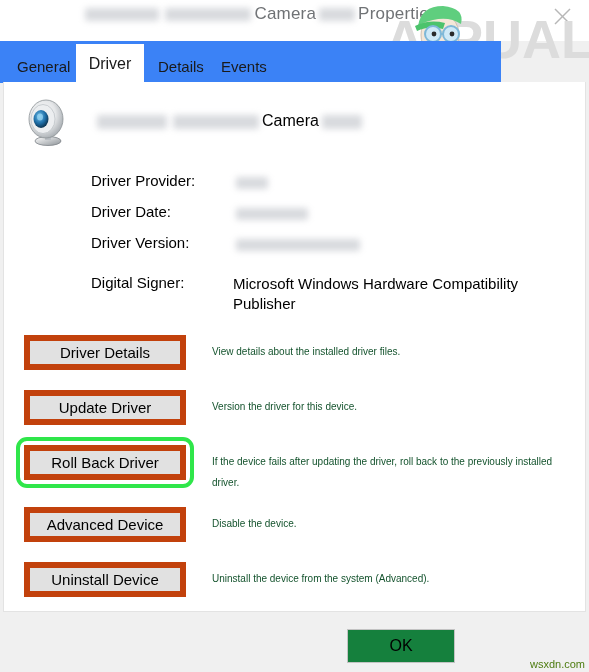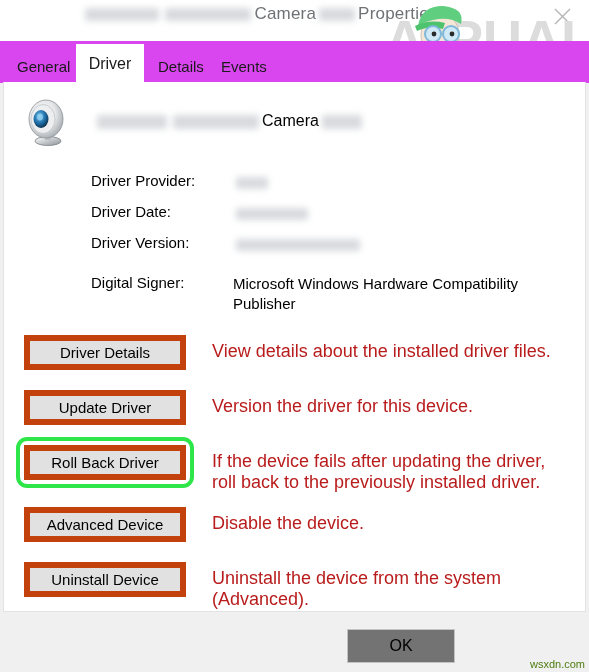--- a/index.html
+++ b/index.html
@@ -63,22 +63,22 @@
     position: absolute;
     left: 385px; top: 2px;
     width: 204px; height: 64px;
     pointer-events: none;
   }
 
   
   #tabstrip {
     position: absolute;
     left: 0; top: 41px;
-    width: 589px; height: 42px;
-    background: #d946ef;
+    width: 501px; height: 42px;
+    background: #3b82f6;
   }
   .tab {
     position: absolute;
     top: 8px;
     height: 34px;
     padding: 0 11px;
     display: flex;
     align-items: center;
     justify-content: center;
     font-size: 15px;
@@ -167,22 +167,22 @@
     font-family: "Liberation Sans", sans-serif;
     display: flex;
     align-items: center;
     justify-content: center;
     padding: 0;
   }
   .action-desc {
     position: absolute;
     left: 208px; top: 6px;
     width: 350px;
-    font-size: 18px;
-    color: #b91c1c;
+    font-size: 10px;
+    color: #14532d;
     line-height: 21px;
   }
   #row-driver-details { top: 253px; }
   #row-update-driver  { top: 308px; }
   #row-rollback       { top: 363px; }
   #row-disable        { top: 425px; }
   #row-uninstall      { top: 480px; }
 
   
   #rollback-highlight {
@@ -198,21 +198,21 @@
   #footer {
     position: absolute;
     left: 0; top: 612px;
     width: 589px; height: 60px;
     background: #f0f0f0;
   }
   .footer-btn {
     position: absolute;
     top: 17px;
     width: 108px; height: 34px;
-    background: #737373;
+    background: #15803d;
     border: 1px solid #c3c3c3;
     font-size: 16px;
     color: #000;
     font-family: "Liberation Sans", sans-serif;
     display: flex;
     align-items: center;
     justify-content: center;
     padding: 0;
   }
   #ok-button     { left: 347px; }

